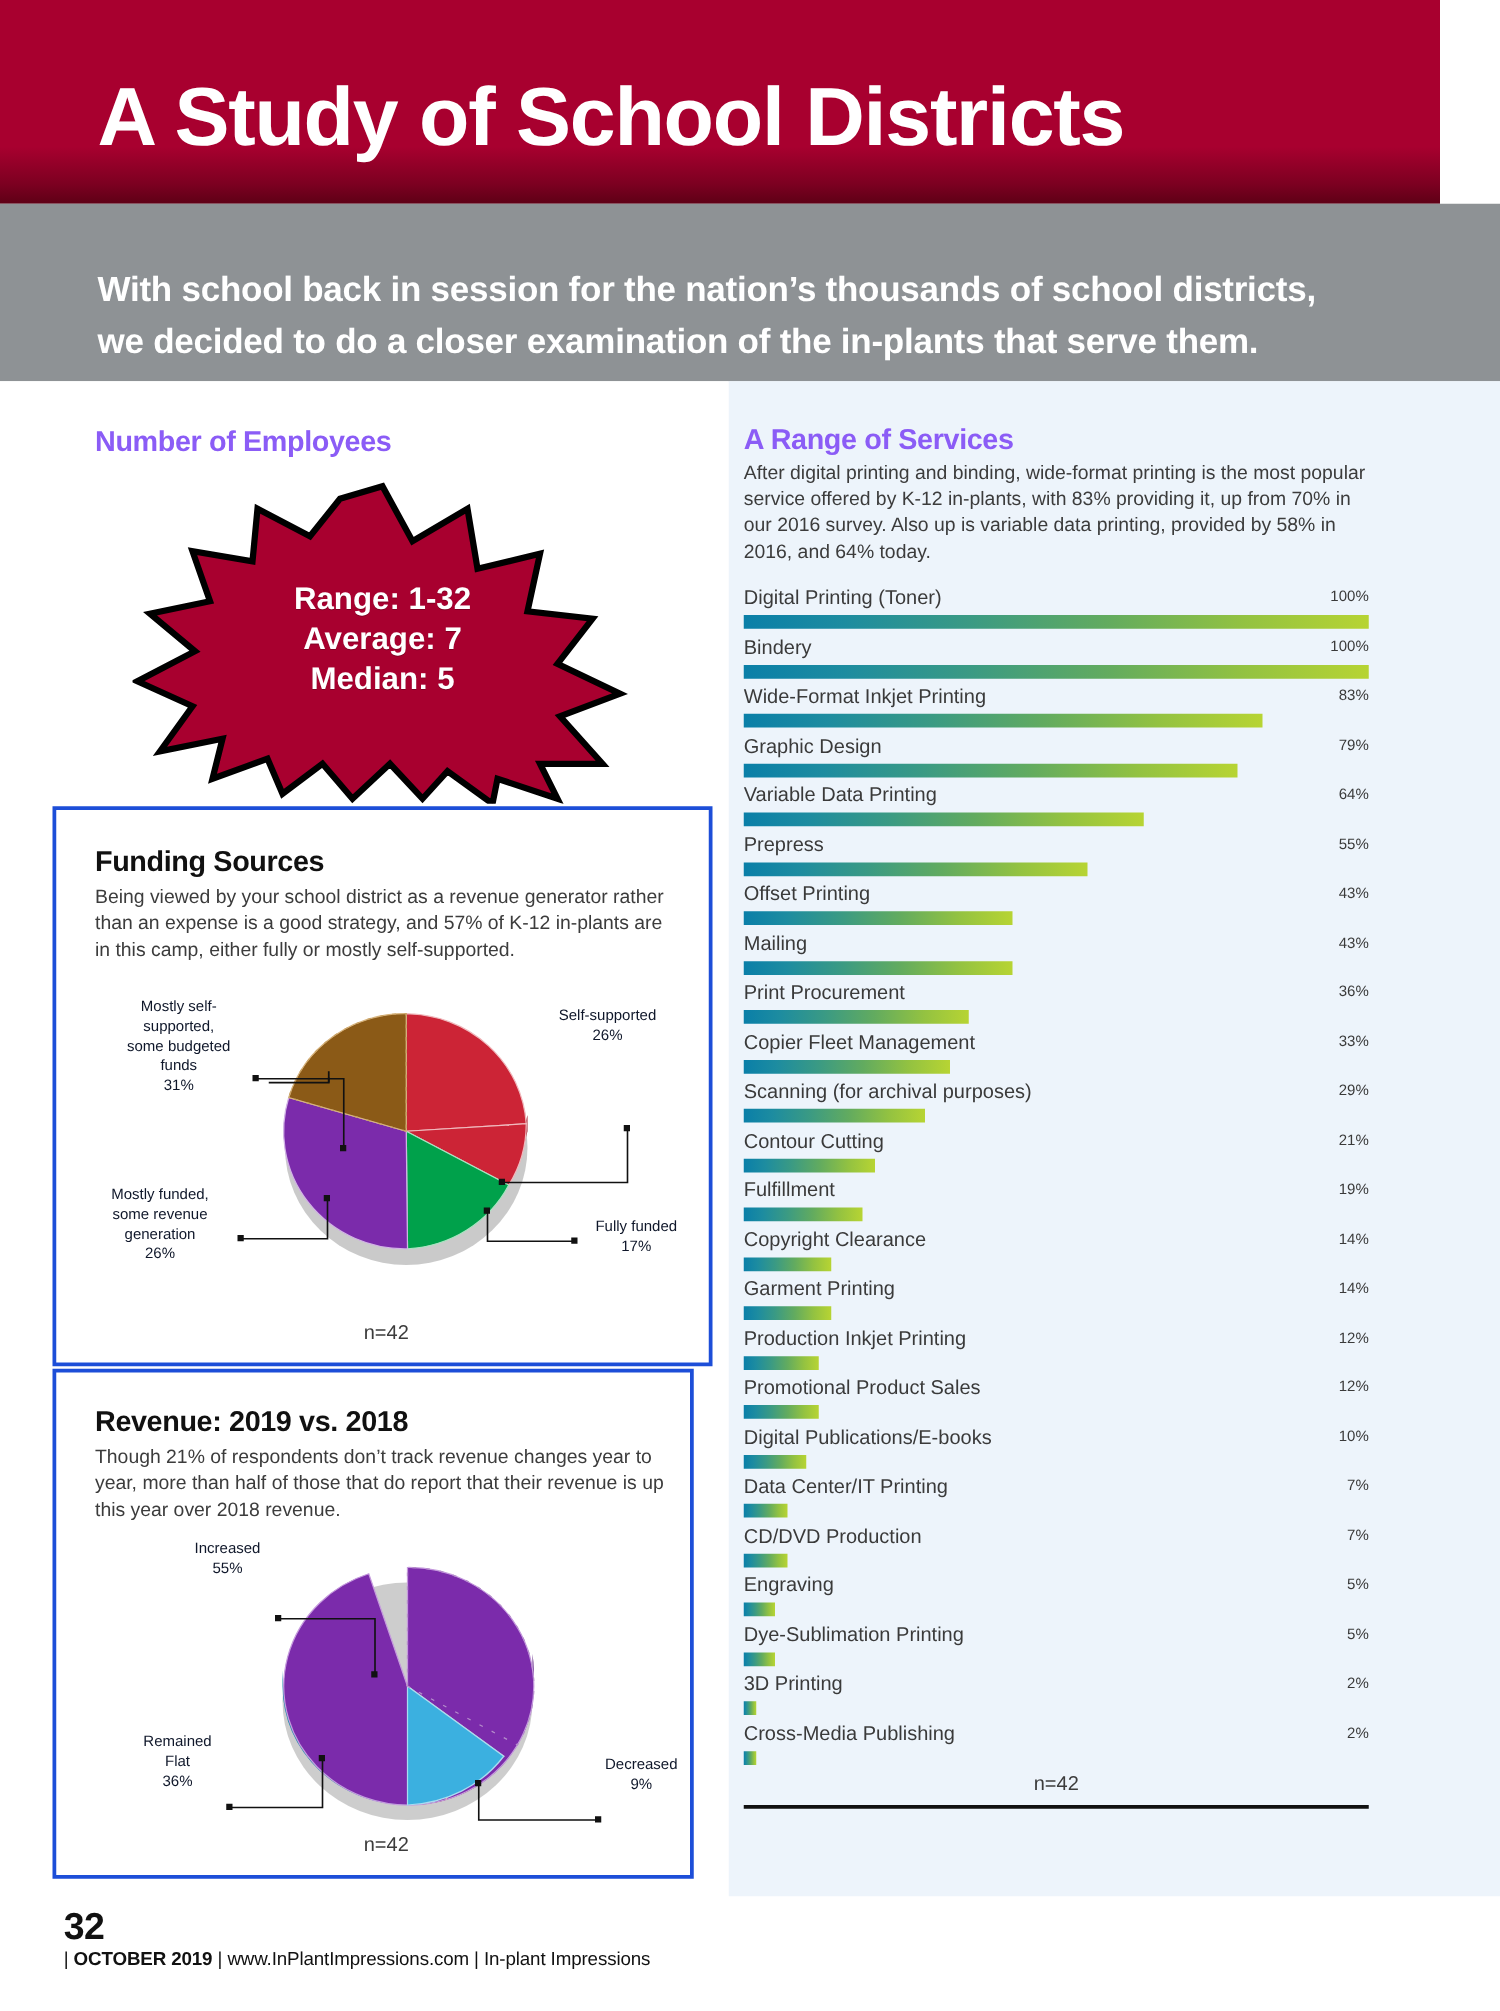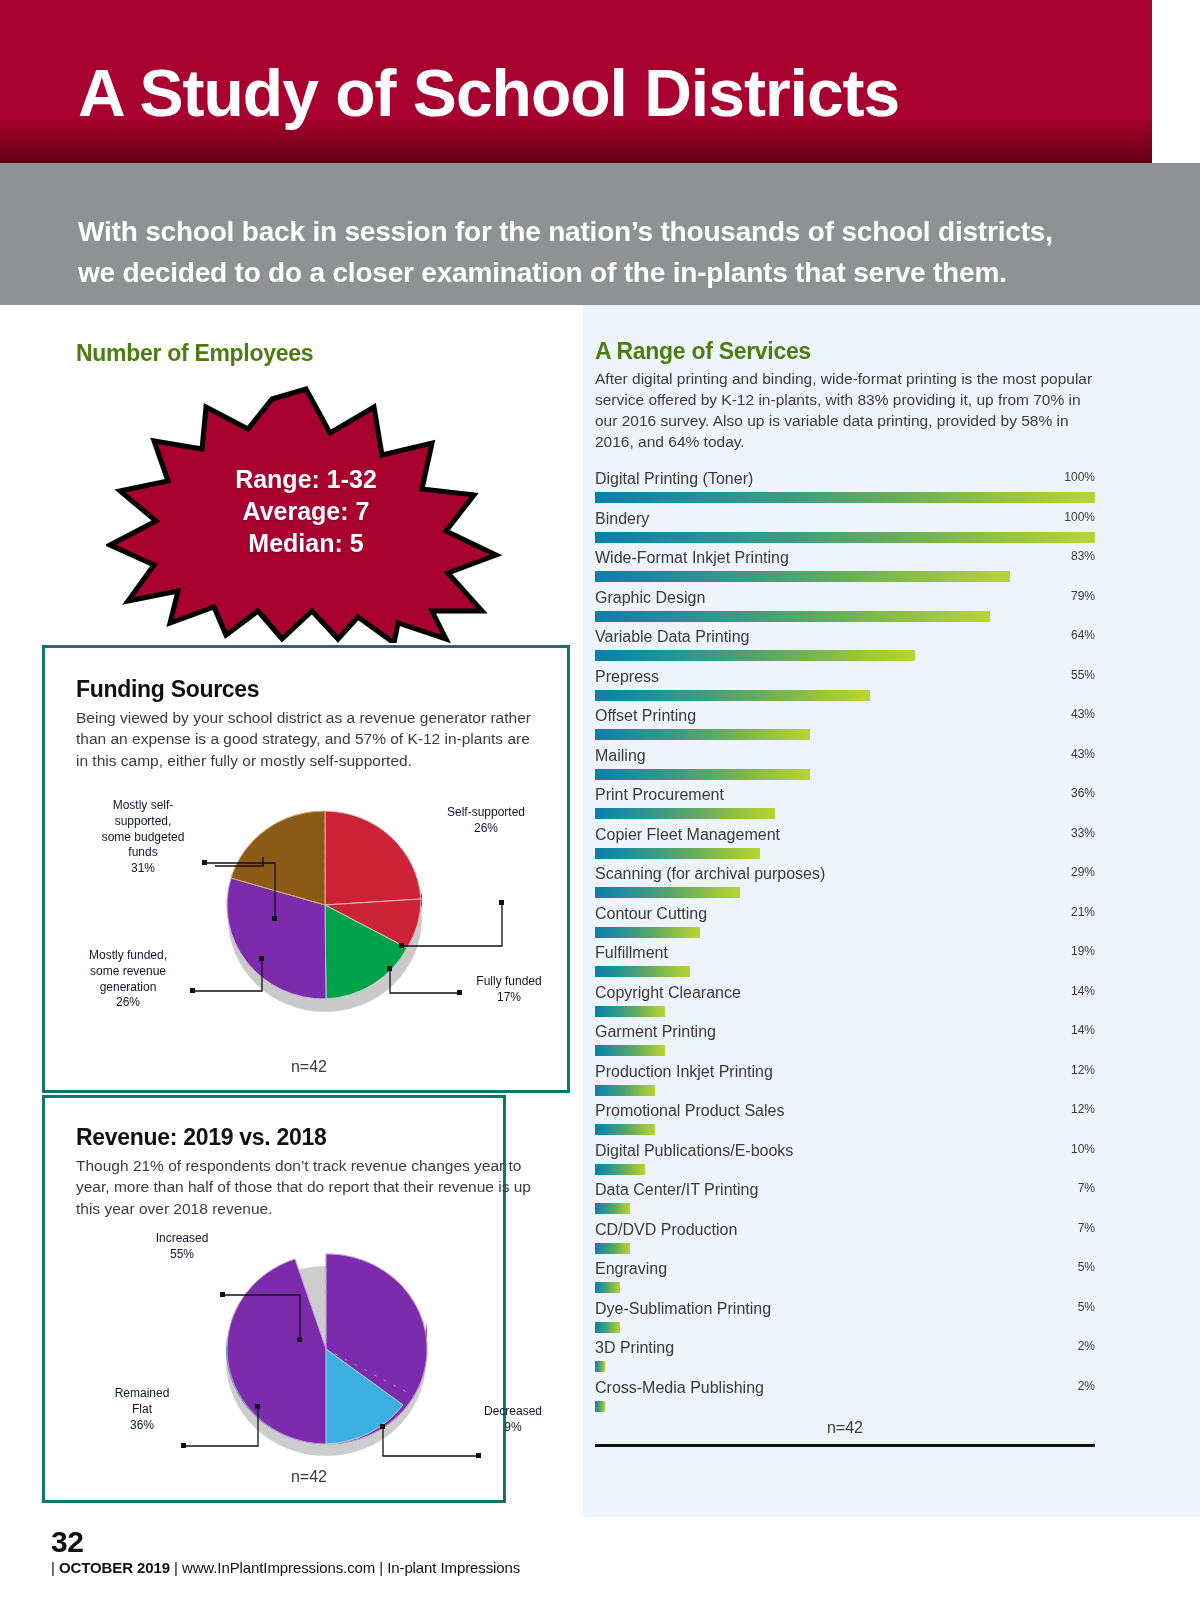--- a/index.html
+++ b/index.html
@@ -38,41 +38,41 @@
   
   .right-bg{
     position:absolute;left:583px;top:305px;width:617px;height:1212px;
     background:#edf4fb;
   }
 
   
   .left-col{position:absolute;left:0;top:305px;width:583px;height:1212px;background:#fff;}
 
   .sec-title{
-    font-size:23px;font-weight:bold;color:#4d7c0f;letter-spacing:-0.3px;
+    font-size:23px;font-weight:bold;color:#8b5cf6;letter-spacing:-0.3px;
   }
 
   #employees-title{position:absolute;left:76px;top:340px;}
 
   .starburst-wrap{
     position:absolute;left:106px;top:385px;width:400px;height:258px;
   }
   .starburst-wrap svg{display:block;}
   .burst-text{
     position:absolute;left:0;top:78px;width:400px;text-align:center;
     color:#fff;font-size:25px;font-weight:bold;line-height:1.28;
     text-shadow:0 1px 0 rgba(0,0,0,.25);
   }
 
   
   .panel{
-    position:absolute;border:3px solid #0f766e;background:#fff;box-sizing:border-box;
+    position:absolute;border:3px solid #1d4ed8;background:#fff;box-sizing:border-box;
   }
   #panel-funding{left:42px;top:645px;width:528px;height:448px;}
-  #panel-revenue{left:42px;top:1095px;width:464px;height:408px;}
+  #panel-revenue{left:42px;top:1095px;width:513px;height:408px;}
 
   .panel-title{position:absolute;font-size:23px;font-weight:bold;color:#111;letter-spacing:-0.3px;}
   .panel-body{
     position:absolute;font-size:15.5px;color:#3c3c3c;line-height:1.38;
   }
 
   
   .pie-wrap{position:absolute;}
   .pie-label{
     position:absolute;font-size:12px;color:#0f172a;line-height:1.32;text-align:center;

